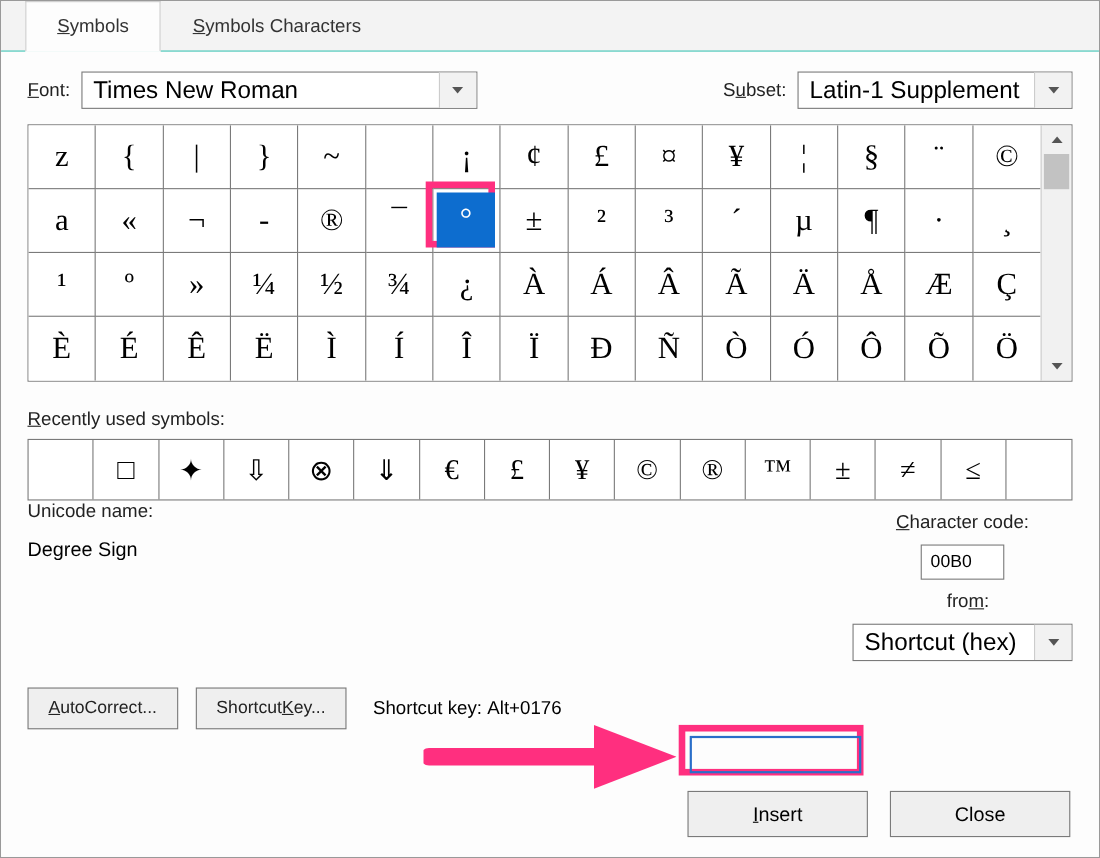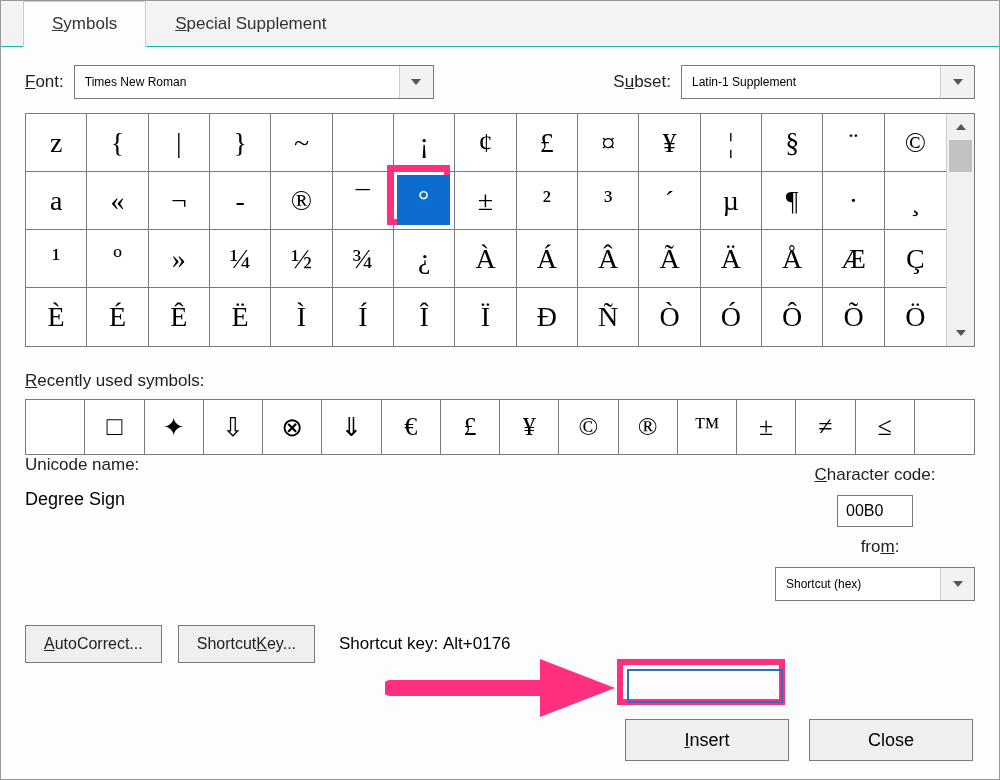--- a/index.html
+++ b/index.html
@@ -87,41 +87,41 @@
   .combo {
     display: flex;
     align-items: stretch;
     border: 1px solid #7a7a7a;
     background: #fff;
     height: 34px;
   }
   .combo .cval {
     flex: 1;
     padding: 0 10px;
-    font-size: 12px;
+    font-size: 22px;
     display: flex;
     align-items: center;
   }
   .combo .cbtn {
     width: 34px;
     display: flex;
     align-items: center;
     justify-content: center;
     border-left: 1px solid #ccc;
     background: #f2f2f2;
     cursor: pointer;
   }
   .chev {
     width: 0; height: 0;
     border-left: 5px solid transparent;
     border-right: 5px solid transparent;
     border-top: 6px solid #555;
   }
   .font-combo { width: 360px; }
-  .subset-combo { width: 294px; }
+  .subset-combo { width: 250px; }
   .font-row .spacer { flex: 1; }
 
   .gridwrap {
     display: flex;
     border: 1px solid #7a7a7a;
     height: 234px;
     position: relative;
   }
   .symgrid {
     flex: 1;
@@ -300,21 +300,21 @@
 <body>
 
 <div class="window">
 
 
   <div class="tabstrip">
     <div class="tab active">
       <span class="u">S</span><span>ymbols</span>
     </div>
     <div class="tab">
-      <span class="u">S</span><span>pecial Supplement</span>
+      <span class="u">S</span><span>ymbols Characters</span>
     </div>
   </div>
 
   <div class="tabcontent">
 
     <div class="row font-row">
       <div class="label"><span class="u">F</span>ont:</div>
       <div class="combo font-combo">
         <div class="cval">Times New Roman</div>
         <div class="cbtn">

